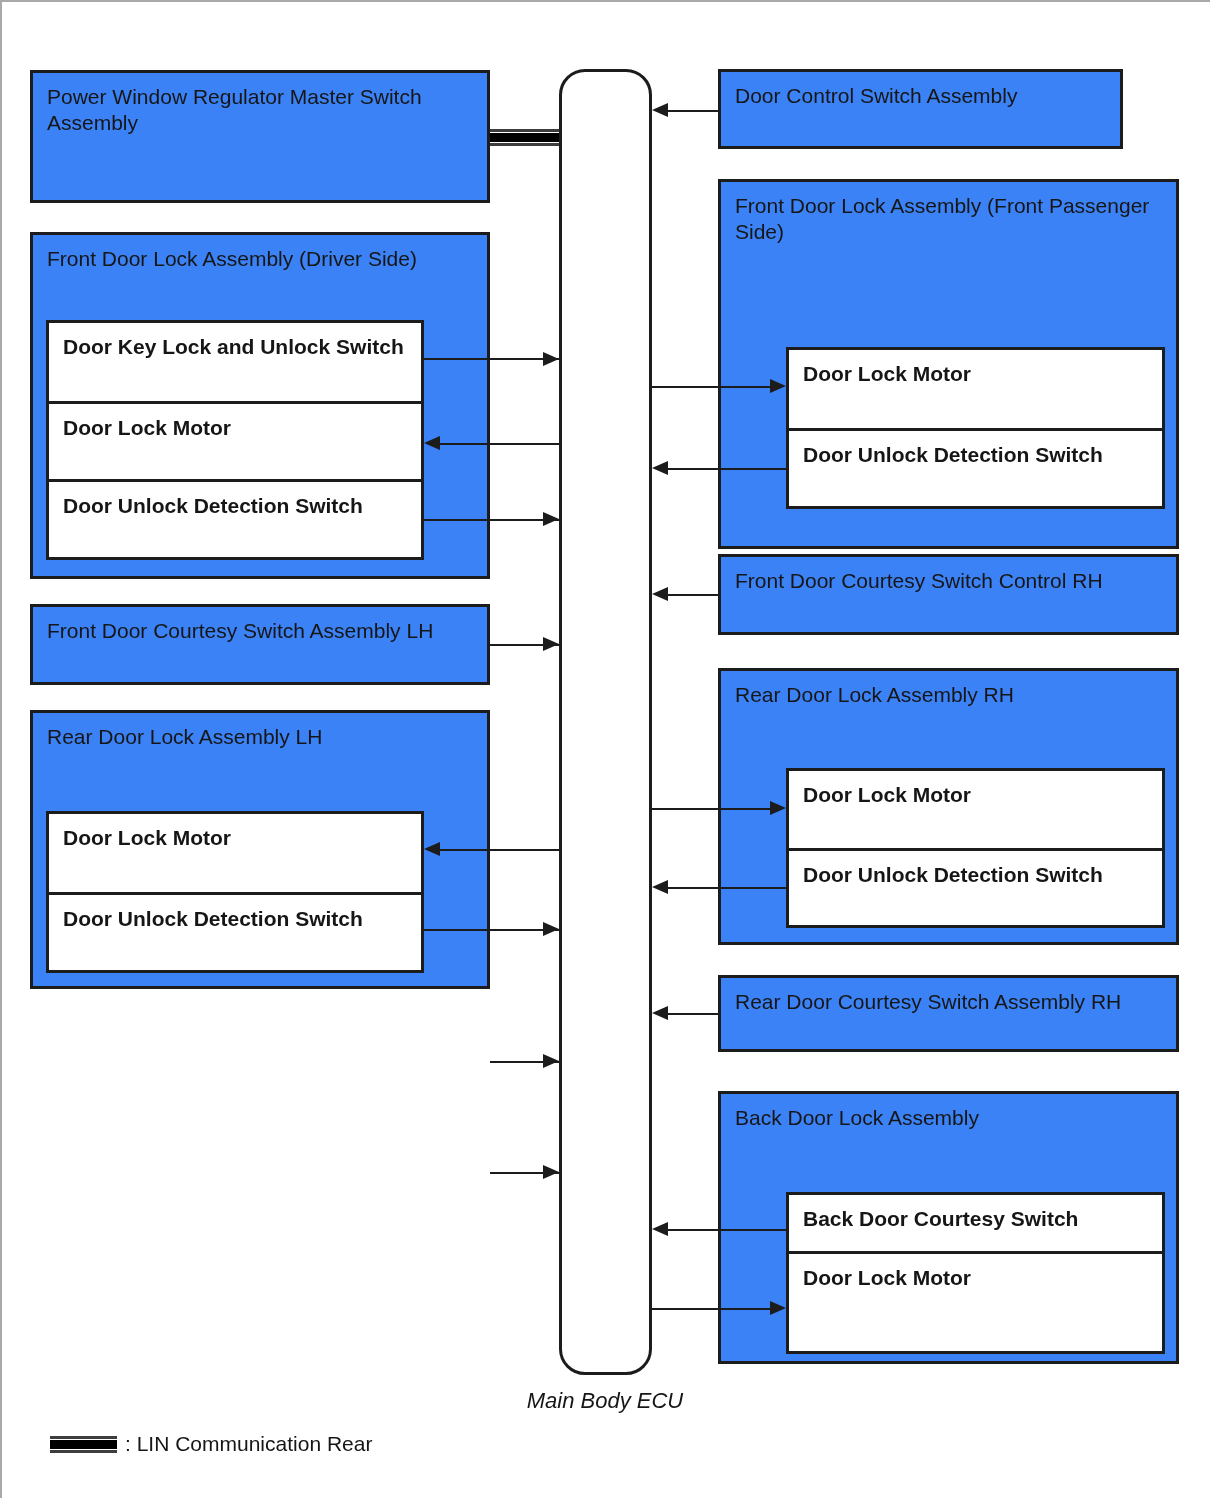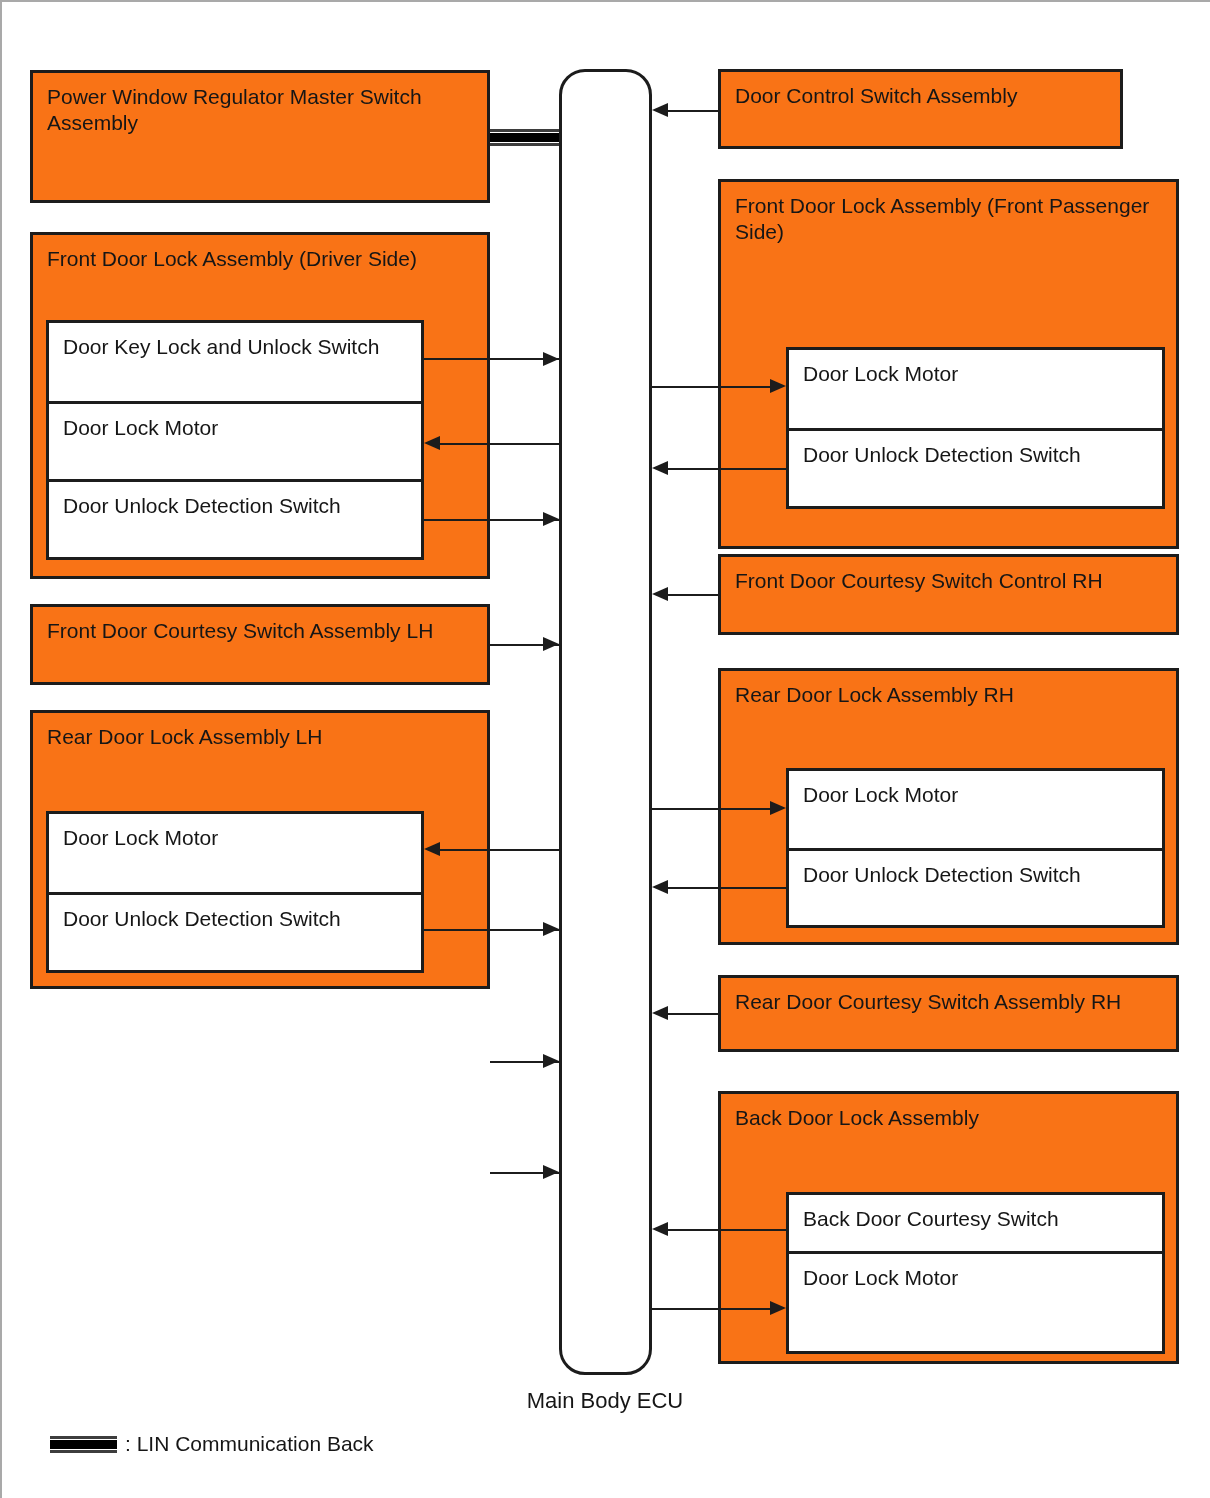--- a/index.html
+++ b/index.html
@@ -10,42 +10,42 @@
     border-top:2px solid #a9a9a9;
     border-left:2px solid #a9a9a9;
     box-sizing:border-box;
     font-family:"Liberation Sans", sans-serif;
     color:#161616;
     overflow:hidden;
   }
   .box{
     position:absolute;
     border:3px solid #1c1c1c;
-    background:#f97316;
+    background:#3b82f6;
     box-sizing:border-box;
   }
   .ecu{
     position:absolute;
     border:3px solid #1c1c1c;
     border-radius:26px;
     background:#ffffff;
     box-sizing:border-box;
   }
   .lbl{
     font-size:21px;
     line-height:1.25;
     padding:11px 14px 0 14px;
   }
   .stack{
     position:absolute;
     border:3px solid #1c1c1c;
     background:#ffffff;
     box-sizing:border-box;
   }
-  .cell{box-sizing:border-box;}
+  .cell{box-sizing:border-box;font-weight:bold;}
   .cell.bt{border-top:3px solid #1c1c1c;}
   .wire{
     position:absolute;height:2px;background:#1c1c1c;
   }
   .lin-band{
     position:absolute;height:17px;
     background:linear-gradient(to bottom,
       #3d3d3d 0px,#3d3d3d 3px,
       #ffffff 3px,#ffffff 4px,
       #000000 4px,#000000 13px,
@@ -61,20 +61,21 @@
   .arrow-l{
     position:absolute;width:0;height:0;
     border-top:7px solid transparent;
     border-bottom:7px solid transparent;
     border-right:16px solid #1c1c1c;
   }
   .caption{
     position:absolute;
     font-size:22px;
     text-align:center;
+    font-style:italic;
   }
   .legend-text{
     position:absolute;
     font-size:21px;
   }
 </style>
 </head>
 <body>
 
 <div id="canvas">
@@ -214,15 +215,15 @@
   <div class="wire" style="left:666px;top:1011px;width:50px"></div>
   <div class="arrow-l" style="left:650px;top:1004px"></div>
 
   <div class="wire" style="left:666px;top:1227px;width:118px"></div>
   <div class="arrow-l" style="left:650px;top:1220px"></div>
 
   <div class="wire" style="left:650px;top:1306px;width:118px"></div>
   <div class="arrow-r" style="left:768px;top:1299px"></div>
 
   <div class="lin-band" style="left:48px;top:1434px;width:67px"></div>
-  <div class="legend-text" style="left:123px;top:1430px">: LIN Communication Back</div>
+  <div class="legend-text" style="left:123px;top:1430px">: LIN Communication Rear</div>
 
 </div>
 
 </body></html>

